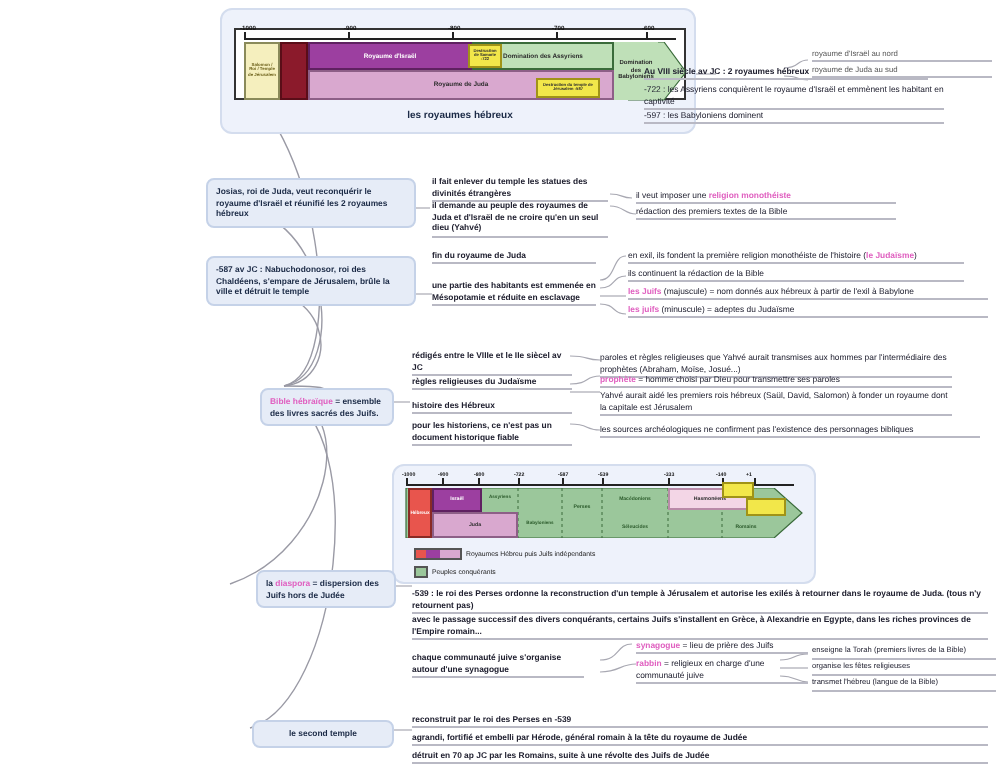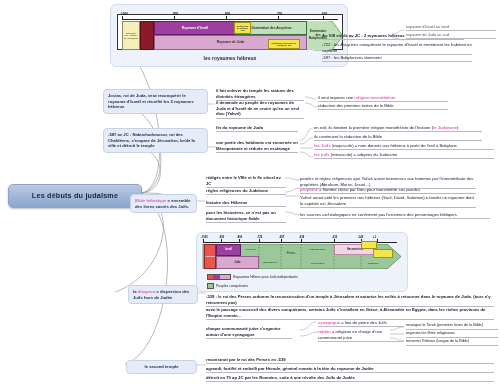--- a/index.html
+++ b/index.html
@@ -100,23 +100,20 @@
       <path d="M300,330 C310,330 308,322 316,322"></path>
       <path d="M300,336 C310,336 310,332 318,332"></path>
       <path d="M390,330 C398,330 396,327 404,327"></path>
       <path d="M390,334 C398,334 398,334 404,334"></path>
       <path d="M390,338 C398,338 398,341 404,341"></path>
 
       <path d="M197,365 L206,365"></path>
     </g>
   </svg>
 
-  <div class="root">
-    <span>Les débuts du judaïsme</span>
-  </div>
 
   <div class="panel" style="left:110px;top:4px;width:238px;height:63px;">
 
     <div class="tlbox tl-frame" style="left:6px;top:9px;width:226px;height:36px;">
 
       <div class="tl-axis" style="left:4px;top:4px;width:216px;"></div>
       <div class="tick" style="left:4px;top:1px;height:4px;"></div>
       <div class="tick" style="left:56px;top:1px;height:4px;"></div>
       <div class="tick" style="left:108px;top:1px;height:4px;"></div>
       <div class="tick" style="left:160px;top:1px;height:4px;"></div>

